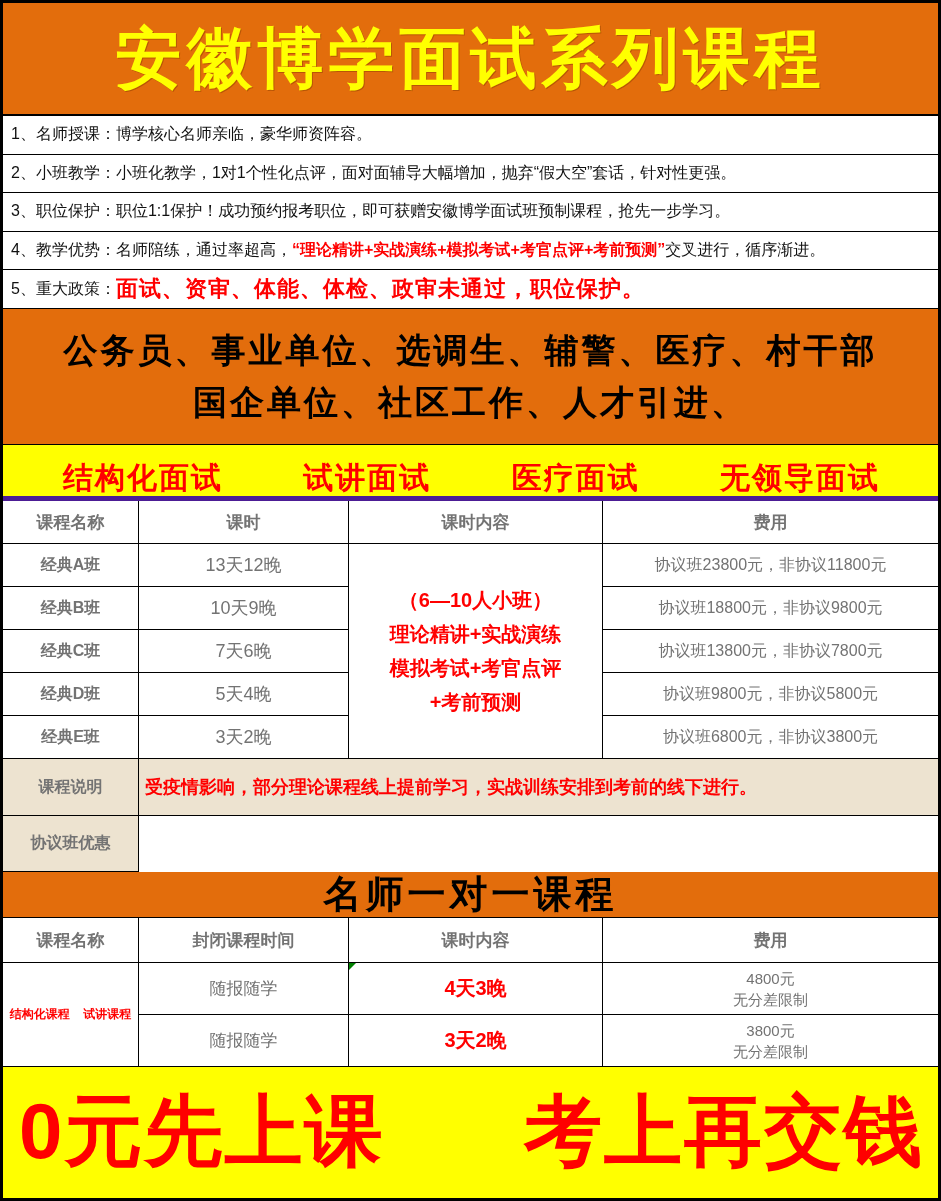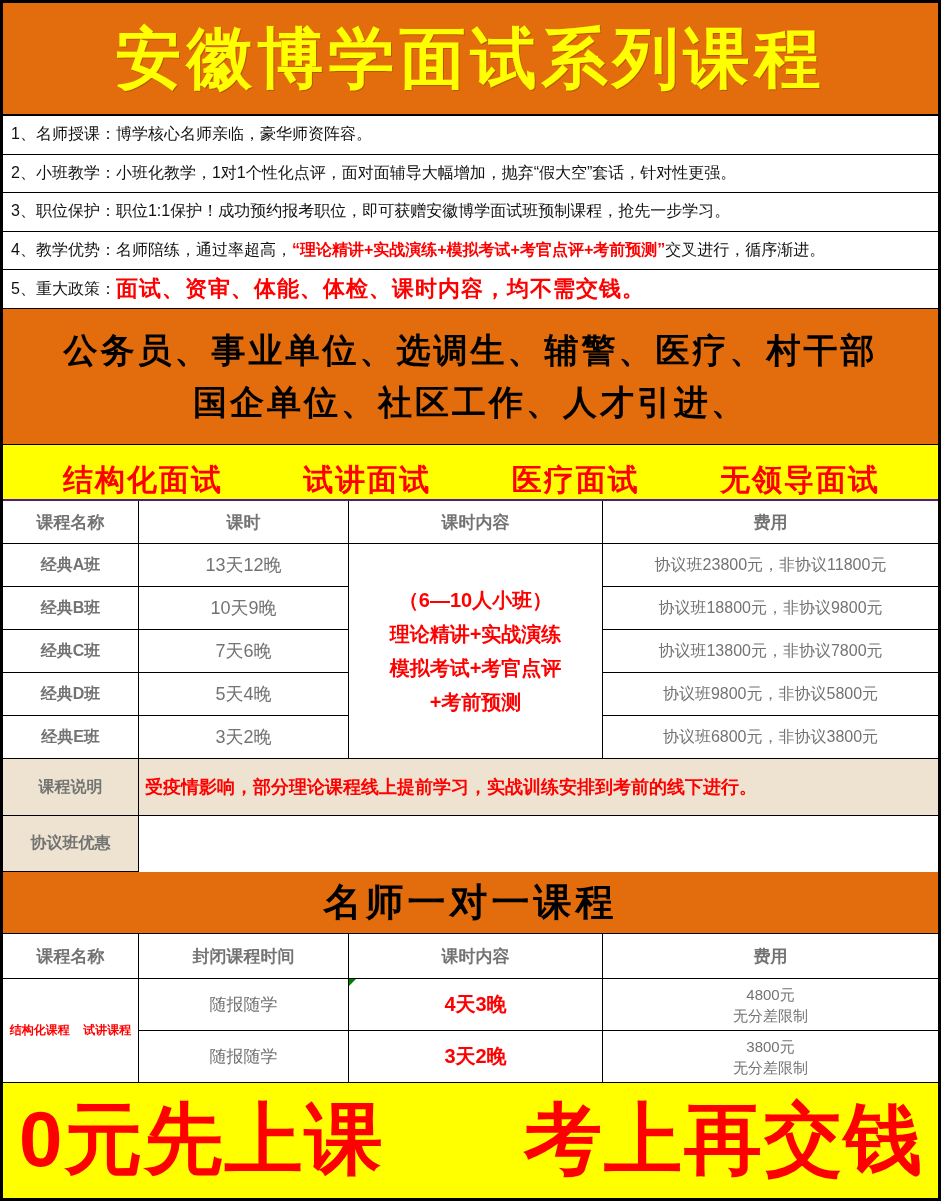--- a/index.html
+++ b/index.html
@@ -35,21 +35,21 @@
   }
   
   .audience{
     height:136px; background:var(--orange); border-bottom:1px solid #000;
     display:flex; flex-direction:column; align-items:center; justify-content:center;
     gap:6px;
   }
   .audience div{font-size:34px; font-weight:900; color:#000; letter-spacing:3px;}
   
   .categories{
-    height:56px; background:var(--yellow); border-bottom:2px solid #4c1d95;
+    height:56px; background:var(--yellow); border-bottom:5px solid #4c1d95;
     display:flex; align-items:center; justify-content:space-between;
     padding:16px 58px 0 60px;
   }
   .categories span{color:var(--red); font-size:30px; font-weight:900; letter-spacing:2px;}
   
   .grid{display:grid; grid-template-columns:136px 210px 254px 335px; background:#fff;}
   .tbl1{grid-template-rows:43px repeat(5,43px) 57px 56px;}
   .tbl2{grid-template-rows:45px 52px 52px;}
   .cell{
     border-right:1px solid #000; border-bottom:1px solid #000;
@@ -65,21 +65,21 @@
     color:var(--red); font-weight:bold; font-size:20px; line-height:34px;
     flex-direction:column; justify-content:center;
   }
   .note-label{background:var(--beige); font-weight:bold; font-size:16px;}
   .note-text{
     background:var(--beige); color:var(--red); font-weight:bold; font-size:18px;
     justify-content:flex-start; text-align:left; padding-left:6px;
   }
   
   .band2{
-    height:62px; background:var(--orange); border-bottom:1px solid #000;
+    height:46px; background:var(--orange); border-bottom:1px solid #000;
     display:flex; align-items:center; justify-content:center;
   }
   .band2 .t{font-size:38px; font-weight:900; color:#000; letter-spacing:4px;}
   
   .names2{
     color:var(--red); font-weight:bold; font-size:12px;
     flex-direction:row; justify-content:space-around; padding:10px 0;
   }
   .time2{font-size:17px;}
   .content2{color:var(--red); font-weight:bold; font-size:20px; position:relative;}
@@ -119,21 +119,21 @@
         <span>职位1:1保护！成功预约报考职位，即可获赠安徽博学面试班预制课程，抢先一步学习。</span>
     </div>
     <div class="feature-row">
       <span>4、教学优势：</span>
         <span>名师陪练，通过率超高，</span>
         <span class="hl">“理论精讲+实战演练+模拟考试+考官点评+考前预测”</span>
         <span>交叉进行，循序渐进。</span>
     </div>
     <div class="feature-row big">
       <span>5、重大政策：</span>
-        <span class="hl">面试、资审、体能、体检、课时内容，均不需交钱。</span>
+        <span class="hl">面试、资审、体能、体检、政审未通过，职位保护。</span>
     </div>
   </div>
 
   <div class="audience">
     <div>公务员、事业单位、选调生、辅警、医疗、村干部</div>
     <div>国企单位、社区工作、人才引进、</div>
   </div>
 
   <div class="categories">
     <span>结构化面试</span>

